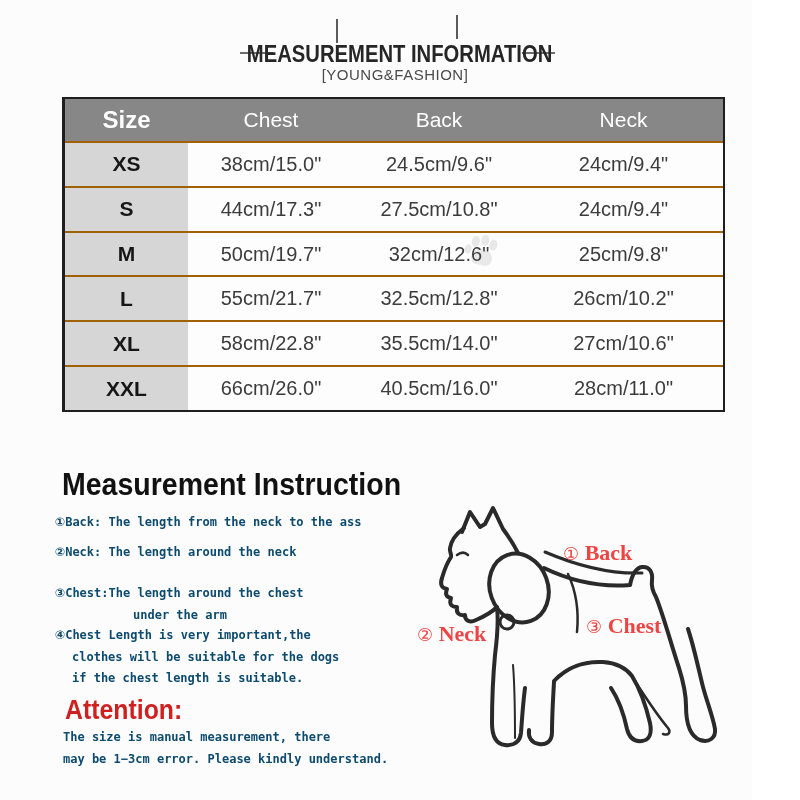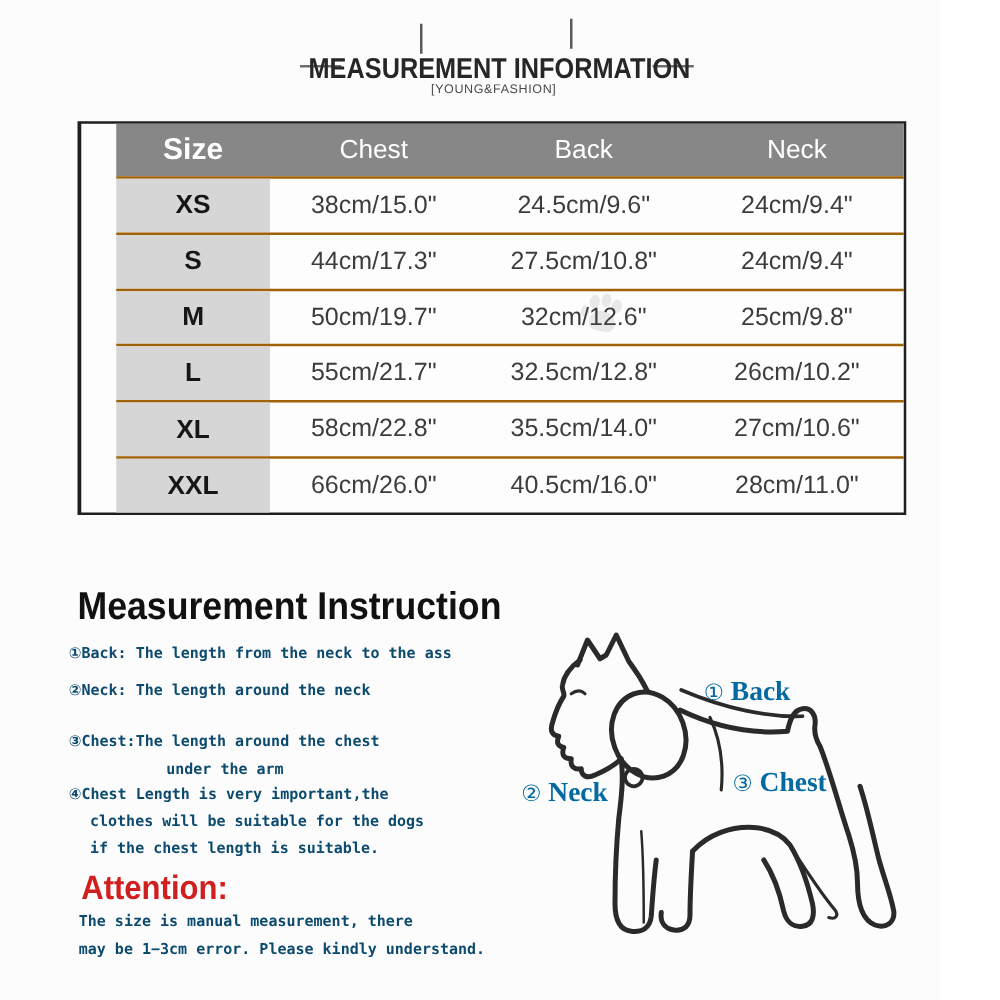--- a/index.html
+++ b/index.html
@@ -7,28 +7,28 @@
   .page{position:relative;width:752px;height:800px;background:#fcfcfc;overflow:hidden;}
 
   
   .tick{position:absolute;width:2px;height:24px;background:#5a5a5a;}
 
   
   .hdr-title{position:absolute;left:200px;top:41px;width:400px;text-align:center;
     font-size:23px;font-weight:bold;color:#262626;letter-spacing:0px;}
   .hdr-title span{display:inline-block;transform:scaleX(0.88);transform-origin:center;}
   .hdr-sub{position:absolute;left:200px;top:66px;width:390px;text-align:center;
-    font-size:10px;color:#4a4a4a;letter-spacing:0.5px;}
+    font-size:15px;color:#4a4a4a;letter-spacing:0.5px;}
   .hdr-dash{position:absolute;top:52px;width:33px;height:2px;background:#6e6e6e;}
 
   
   .size-table{position:absolute;left:62px;top:97px;width:663px;height:315px;
     border:2px solid #1f1f1f;border-left-width:3px;box-sizing:border-box;
     display:flex;flex-direction:column;background:#fdfdfd;}
-  .t-row{display:grid;grid-template-columns:123px 166px 170px 1fr;flex:1;margin-left:28px;}
+  .t-row{display:grid;grid-template-columns:123px 166px 170px 1fr;flex:1;}
   .t-row.head{flex:0 0 42px;background:#878787;}
   .t-row:not(.head){border-top:2px solid #a16207;}
   .t-cell{display:flex;align-items:center;justify-content:center;
     font-size:20px;color:#3c3c3c;}
   .t-row.head .t-cell{color:#ffffff;font-size:21px;}
   .t-row.head .t-cell.first{font-size:24px;font-weight:bold;}
   .t-cell.size{background:#d6d6d6;font-size:21px;font-weight:600;color:#161616;}
 
   
   .watermark{position:absolute;left:212px;top:236px;font-size:56px;font-weight:bold;
@@ -45,21 +45,21 @@
   .ind-cont{margin-left:17px;}
 
   
   .attn-head{position:absolute;left:65px;top:695px;font-size:27px;font-weight:bold;color:#d01f1f;}
   .attn-head span{display:inline-block;transform:scaleX(0.92);transform-origin:left;}
   .attn-body{position:absolute;left:63px;top:727px;}
 
   
   .dog-svg{position:absolute;left:435px;top:495px;}
   .diag-label{position:absolute;font-family:"Liberation Serif",serif;font-weight:bold;
-    font-size:22px;color:#0369a1;white-space:nowrap;}
+    font-size:22px;color:#ef4444;white-space:nowrap;}
   .diag-label .circ{font-family:"DejaVu Sans",sans-serif;font-size:18px;font-weight:normal;}
 </style>
 </head>
 <body>
 
 <div class="page">
 
   <div class="tick" style="left:336px;top:19px;"></div>
   <div class="tick" style="left:456px;top:15px;"></div>
 

